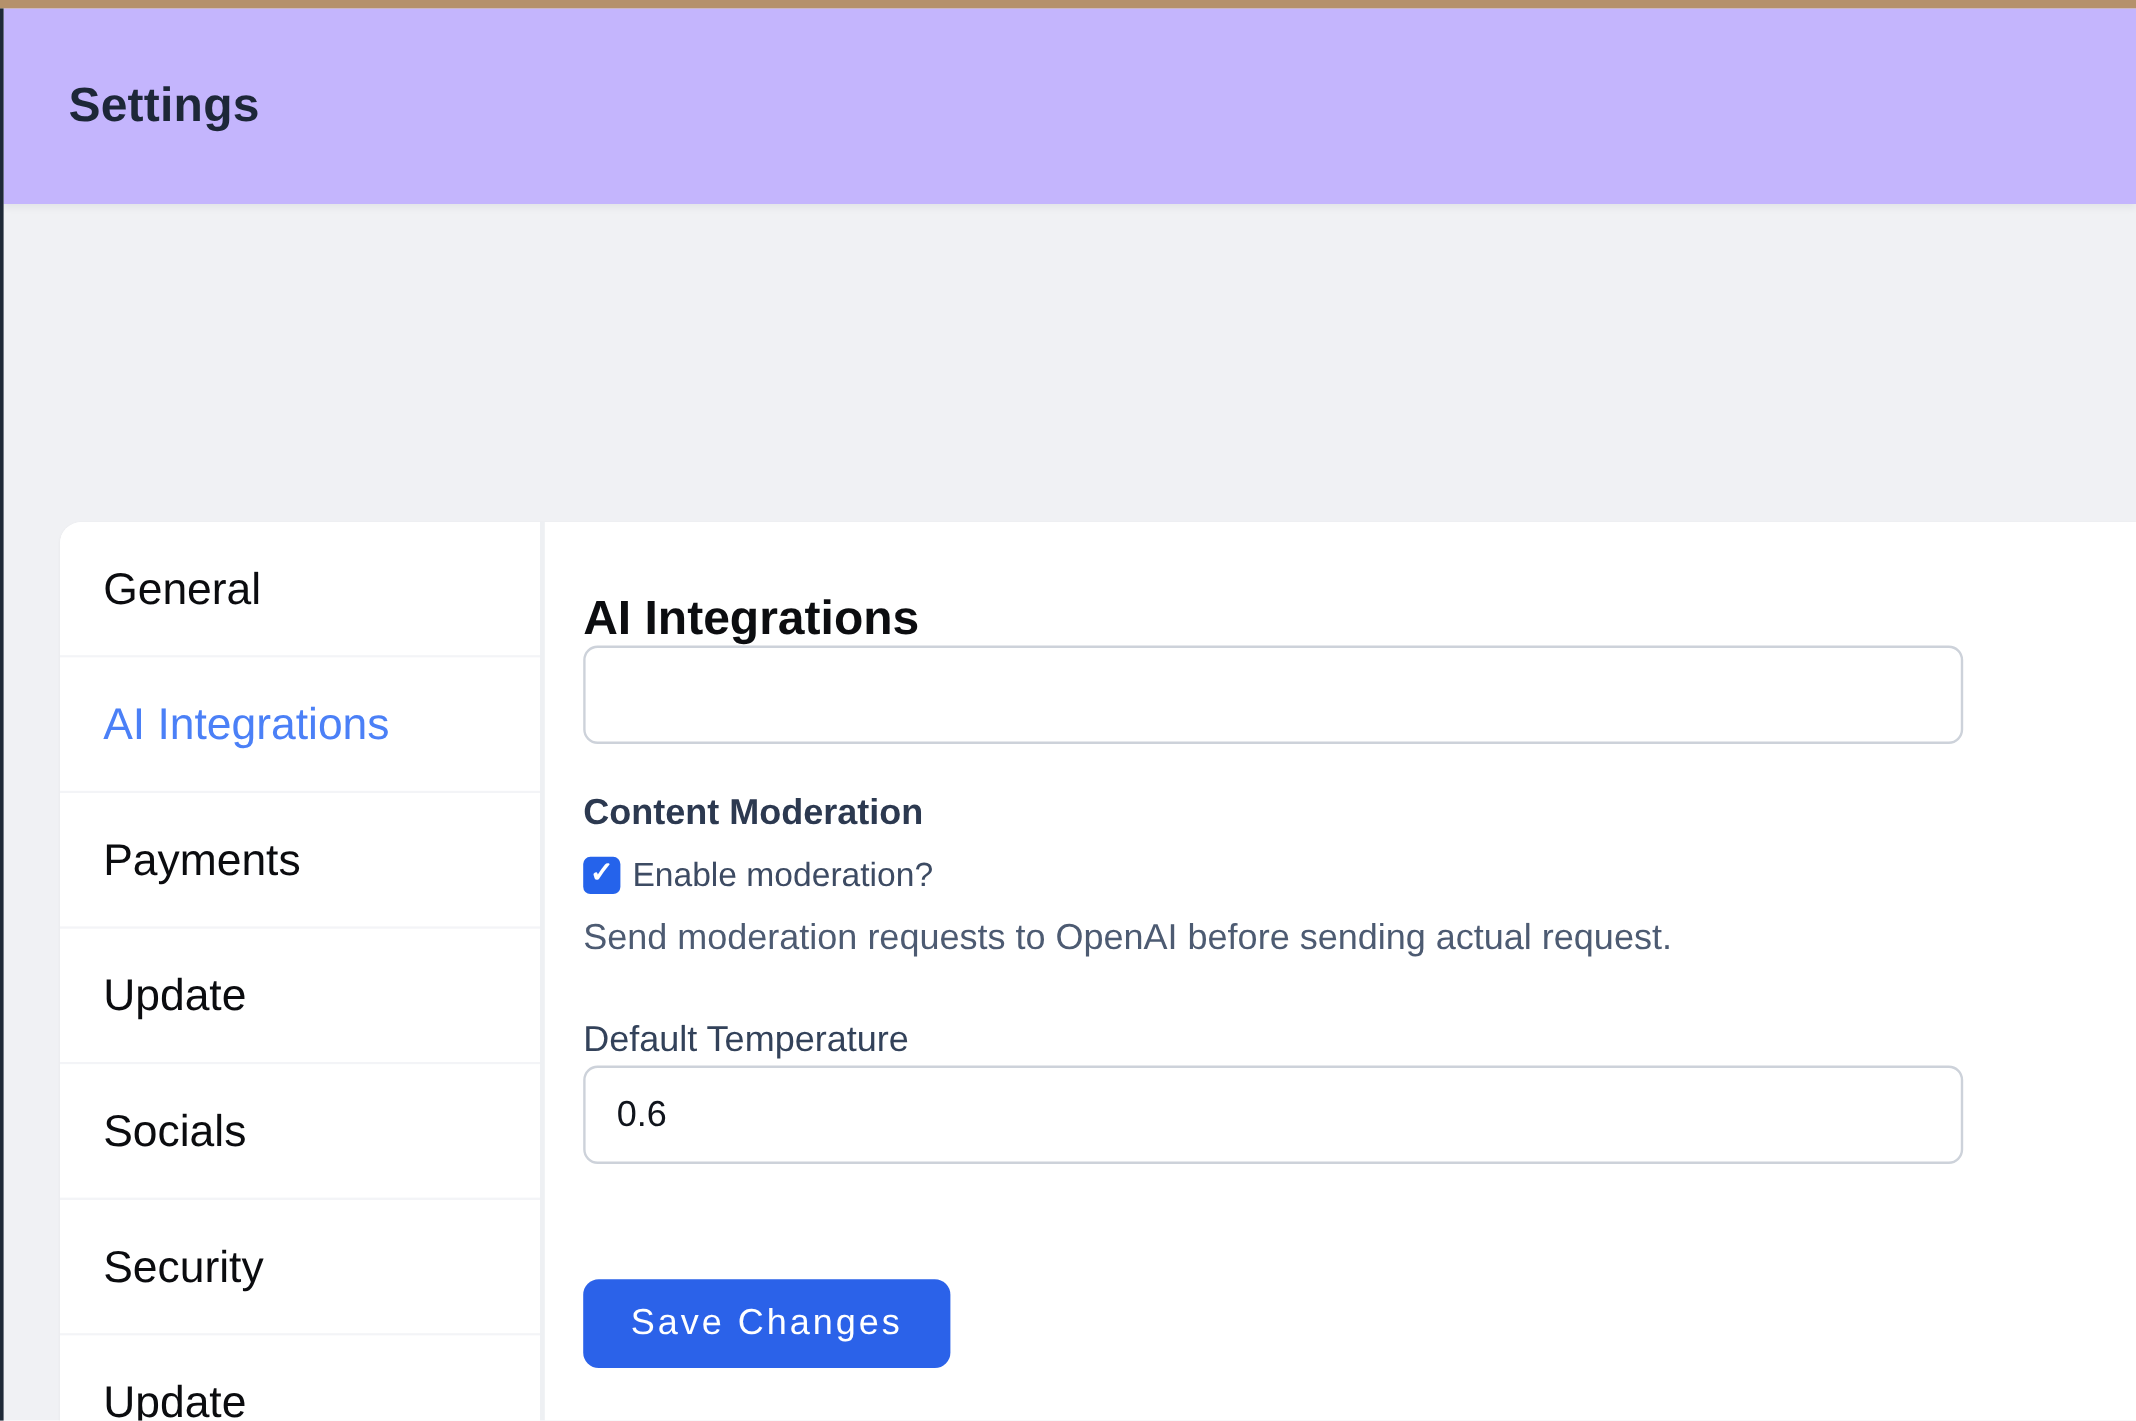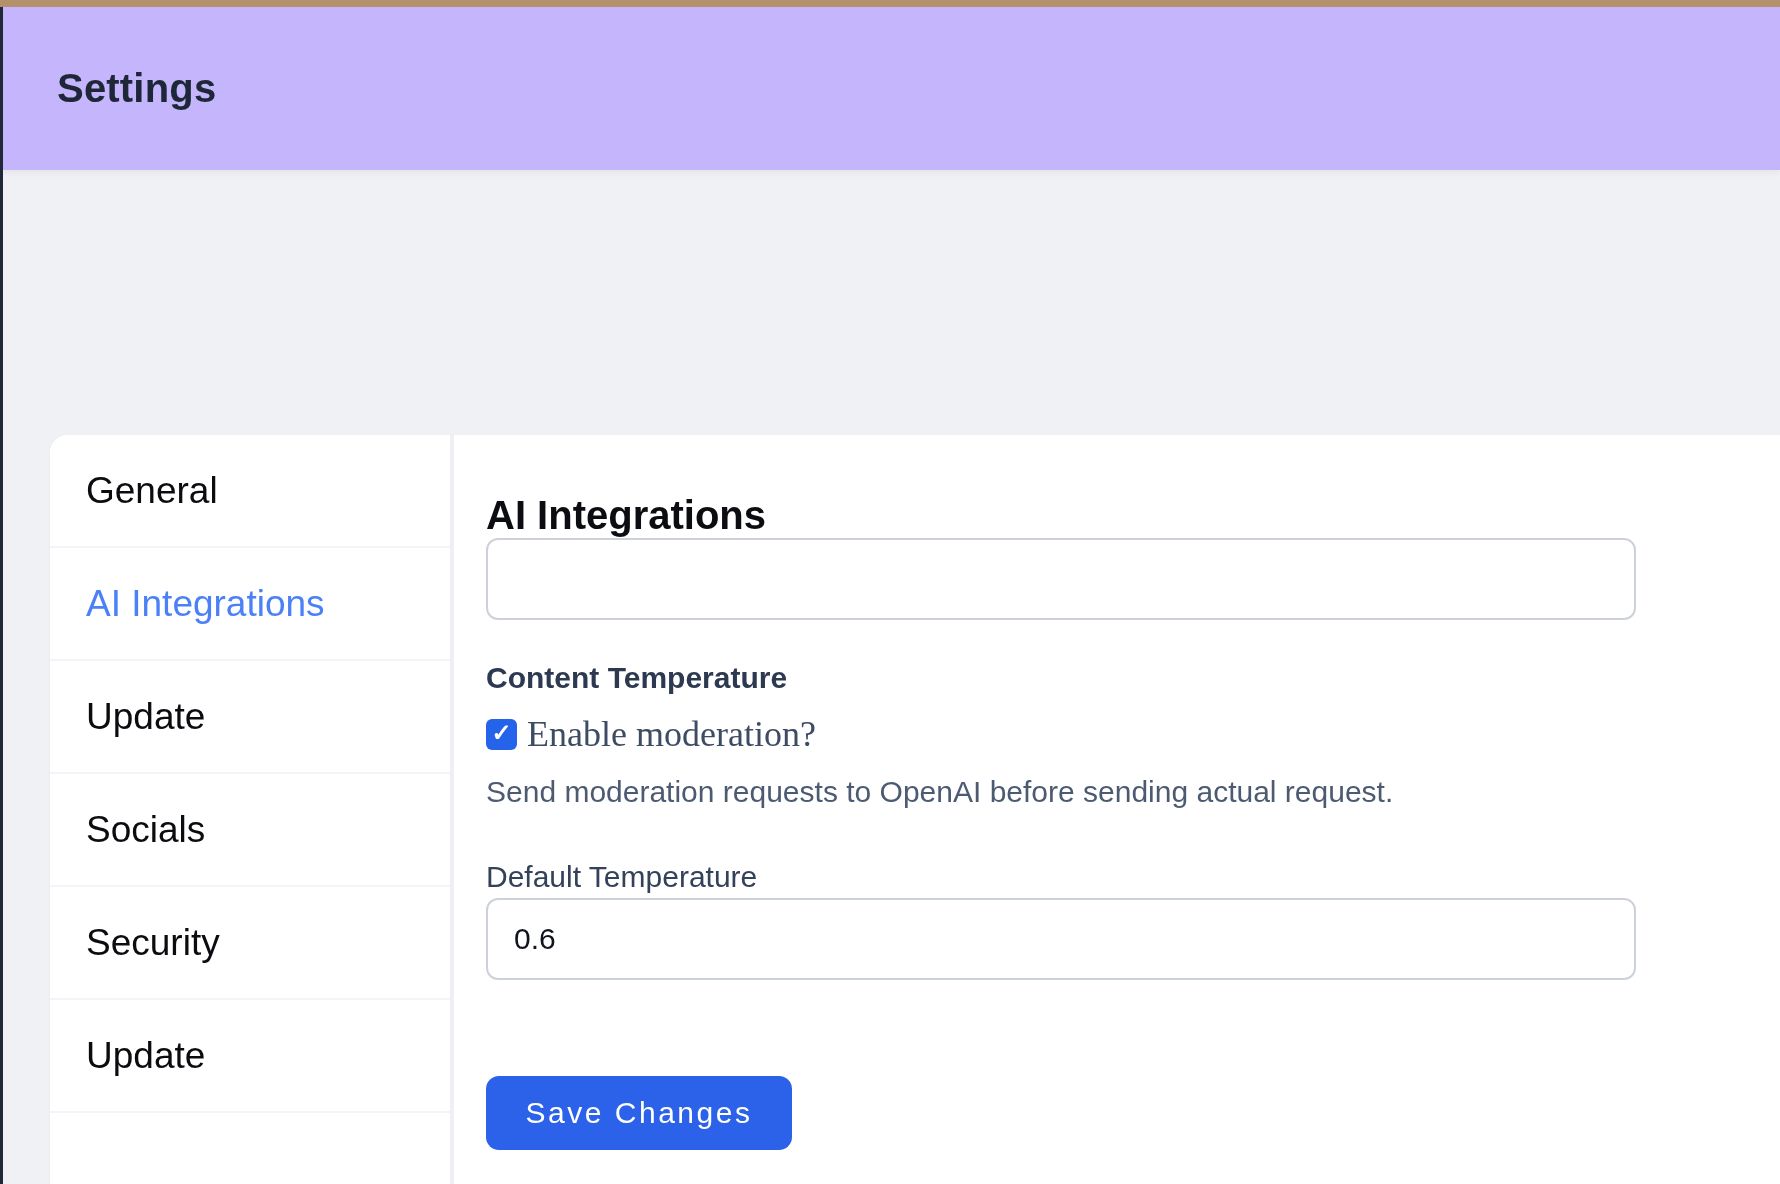--- a/index.html
+++ b/index.html
@@ -95,21 +95,21 @@
     display:flex; align-items:center; justify-content:center;
     cursor:pointer;
     flex:0 0 31px;
   }
   .checkbox .check-glyph {
     color:#ffffff; font-size:24px; font-weight:700; line-height:1;
     transform:translateY(-1px);
   }
   .checkbox-label {
     margin-left:10px;
-    font-size:36px; color:#3d4b63;font-family:Liberation Serif, serif;
+    font-size:28px; color:#3d4b63;
   }
   .help-text {
     margin-top:18px;
     font-size:30px; color:#4d5b72; line-height:1.25;
   }
   .field-label.temperature { margin-top:48px; }
   .save-button {
     margin-top:96px;
     width:306px; height:74px;
     background:#2b62e9;
@@ -136,39 +136,42 @@
   <div class="settings-card">
 
     <div class="settings-sidebar">
       <div class="sidebar-item">
         <span>General</span>
       </div>
       <div class="sidebar-item active">
         <span>AI Integrations</span>
       </div>
       <div class="sidebar-item">
+        <span>Payments</span>
+      </div>
+      <div class="sidebar-item">
         <span>Update</span>
       </div>
       <div class="sidebar-item">
         <span>Socials</span>
       </div>
       <div class="sidebar-item">
         <span>Security</span>
       </div>
       <div class="sidebar-item">
         <span>Update</span>
       </div>
     </div>
 
     <div class="settings-main">
       <div class="main-heading">AI Integrations</div>
 
       <input class="text-input" type="text" value="" style="">
 
-      <div class="section-label">Content Temperature</div>
+      <div class="section-label">Content Moderation</div>
 
       <div class="checkbox-row">
         <div class="checkbox">
           <span class="check-glyph">✓</span>
         </div>
         <div class="checkbox-label">Enable moderation?</div>
       </div>
 
       <div class="help-text">Send moderation requests to OpenAI before sending actual request.</div>
 

